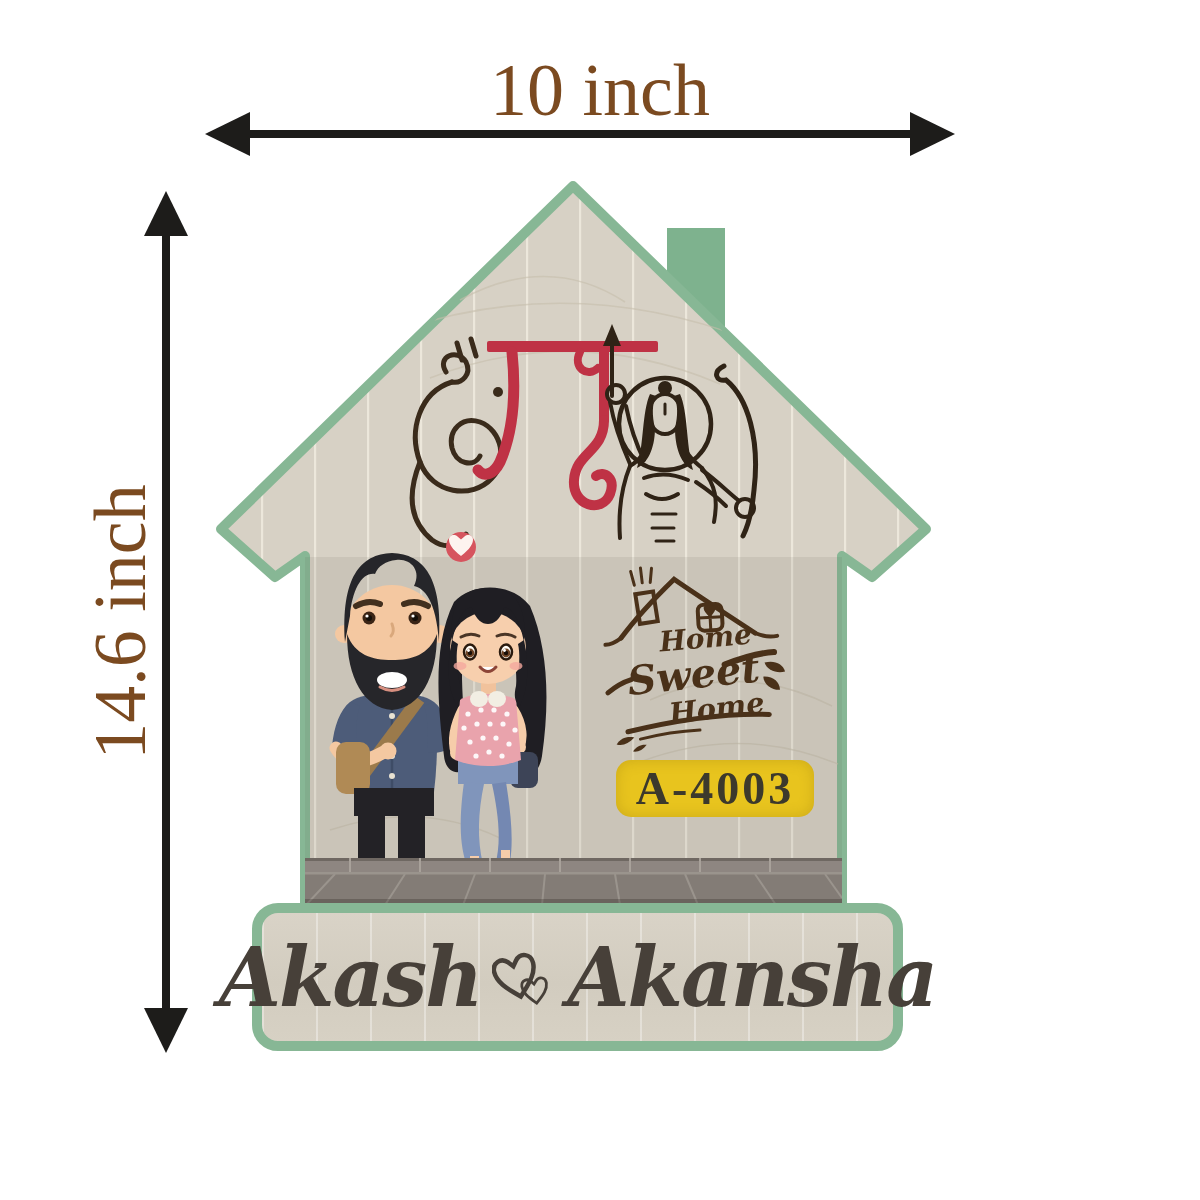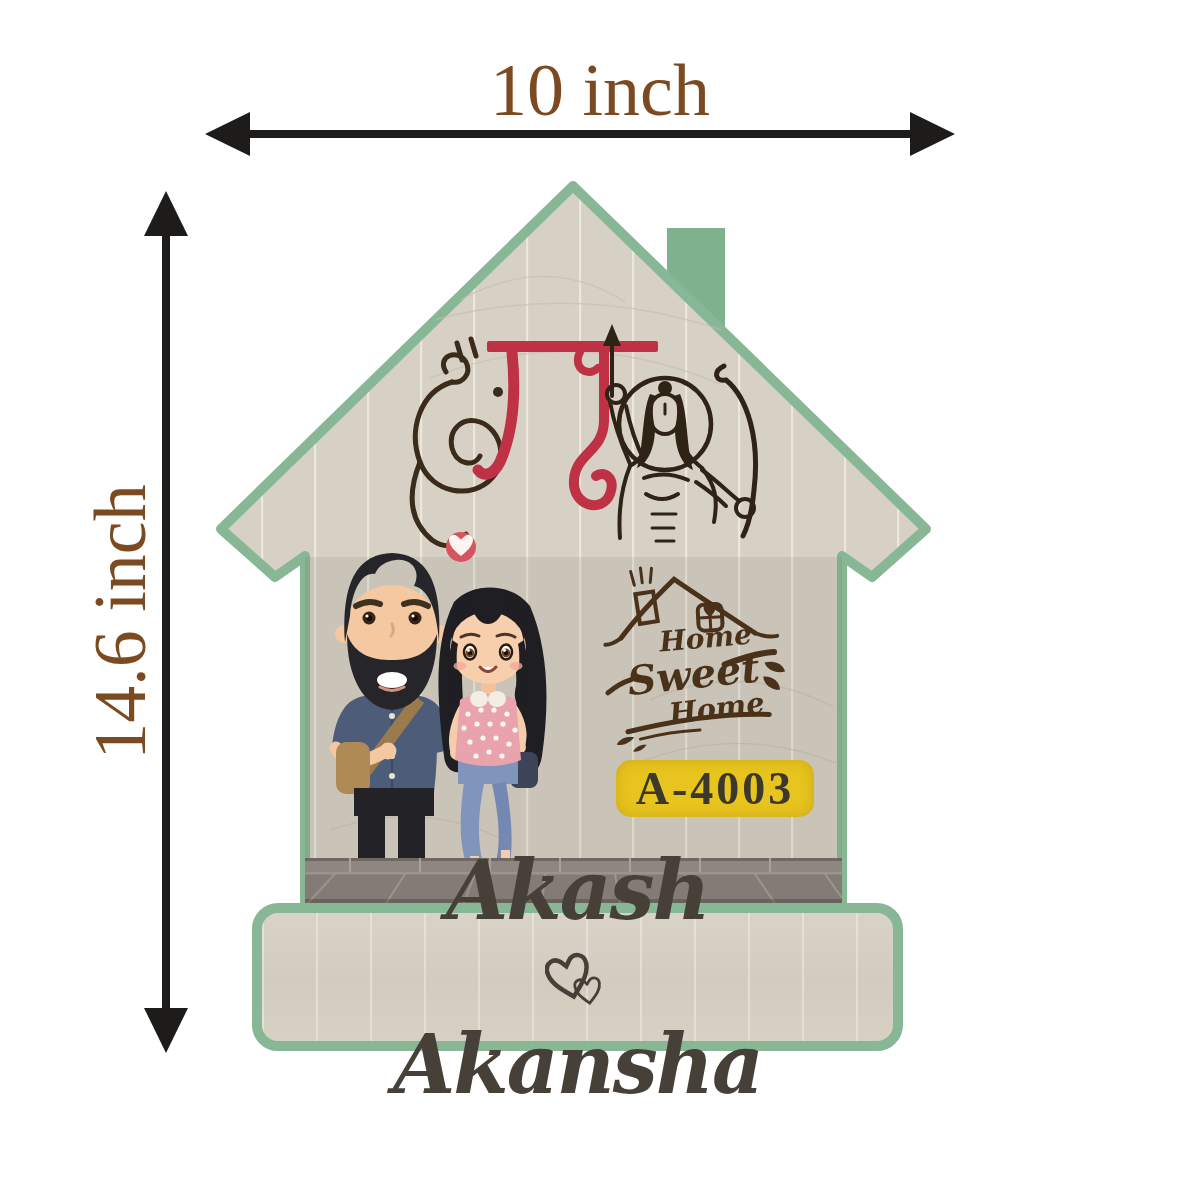--- a/index.html
+++ b/index.html
@@ -27,21 +27,21 @@
   .hsh .l1{left:64px;top:66px;font-size:28px;transform:rotate(-2deg);}
   .hsh .l2{left:30px;top:94px;font-size:40px;transform:rotate(-3deg);}
   .hsh .l3{left:70px;top:136px;font-size:29px;transform:rotate(-4deg);}
 
   
   .plate{position:absolute;left:252px;top:903px;width:651px;height:148px;z-index:3;box-sizing:border-box;
     border:10px solid #87b795;border-radius:26px;
     background:
       repeating-linear-gradient(90deg, rgba(255,255,255,.35) 0 2px, rgba(255,255,255,0) 2px 54px),
       linear-gradient(180deg,#d9d3c7 0%,#d2ccbf 55%,#d7d1c4 100%);
-    display:flex;align-items:center;justify-content:center;gap:8px;flex-direction:column;}
+    display:flex;align-items:center;justify-content:center;gap:8px;}
   .plate .nm{font:italic 700 80px "DejaVu Serif",serif;color:#474039;letter-spacing:-2px;
              transform:scaleY(1.02);}
   .plate .heart-wrap{width:66px;height:64px;margin:0 2px;position:relative;top:6px;}
 </style>
 </head>
 <body>
 
 <div class="canvas">
 
   <svg class="art" width="1200" height="1200" viewBox="0 0 1200 1200">

